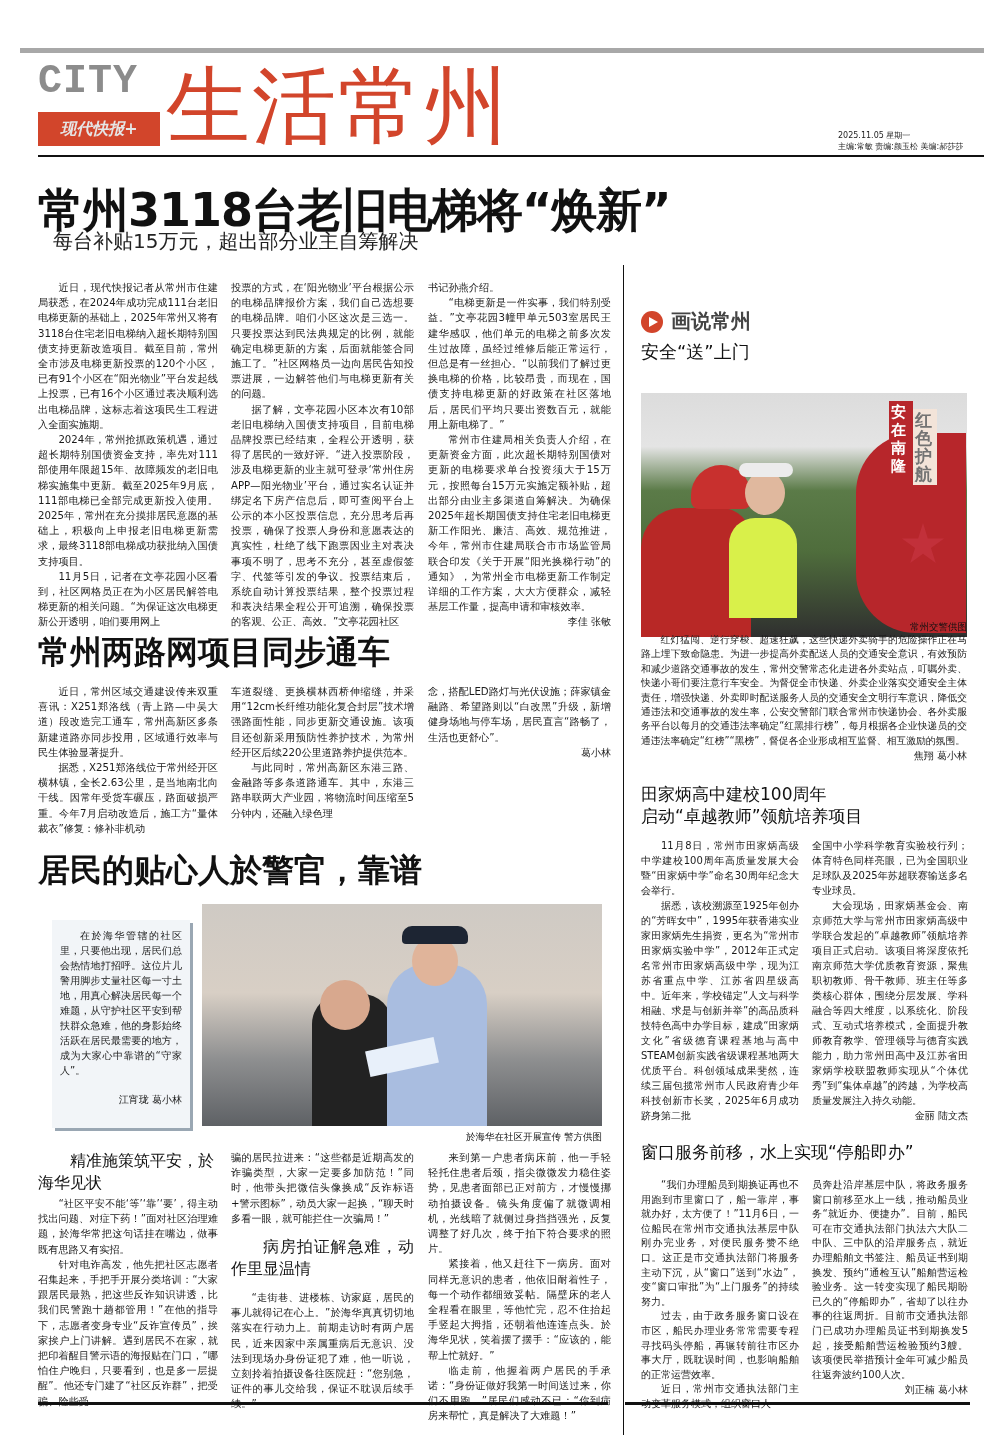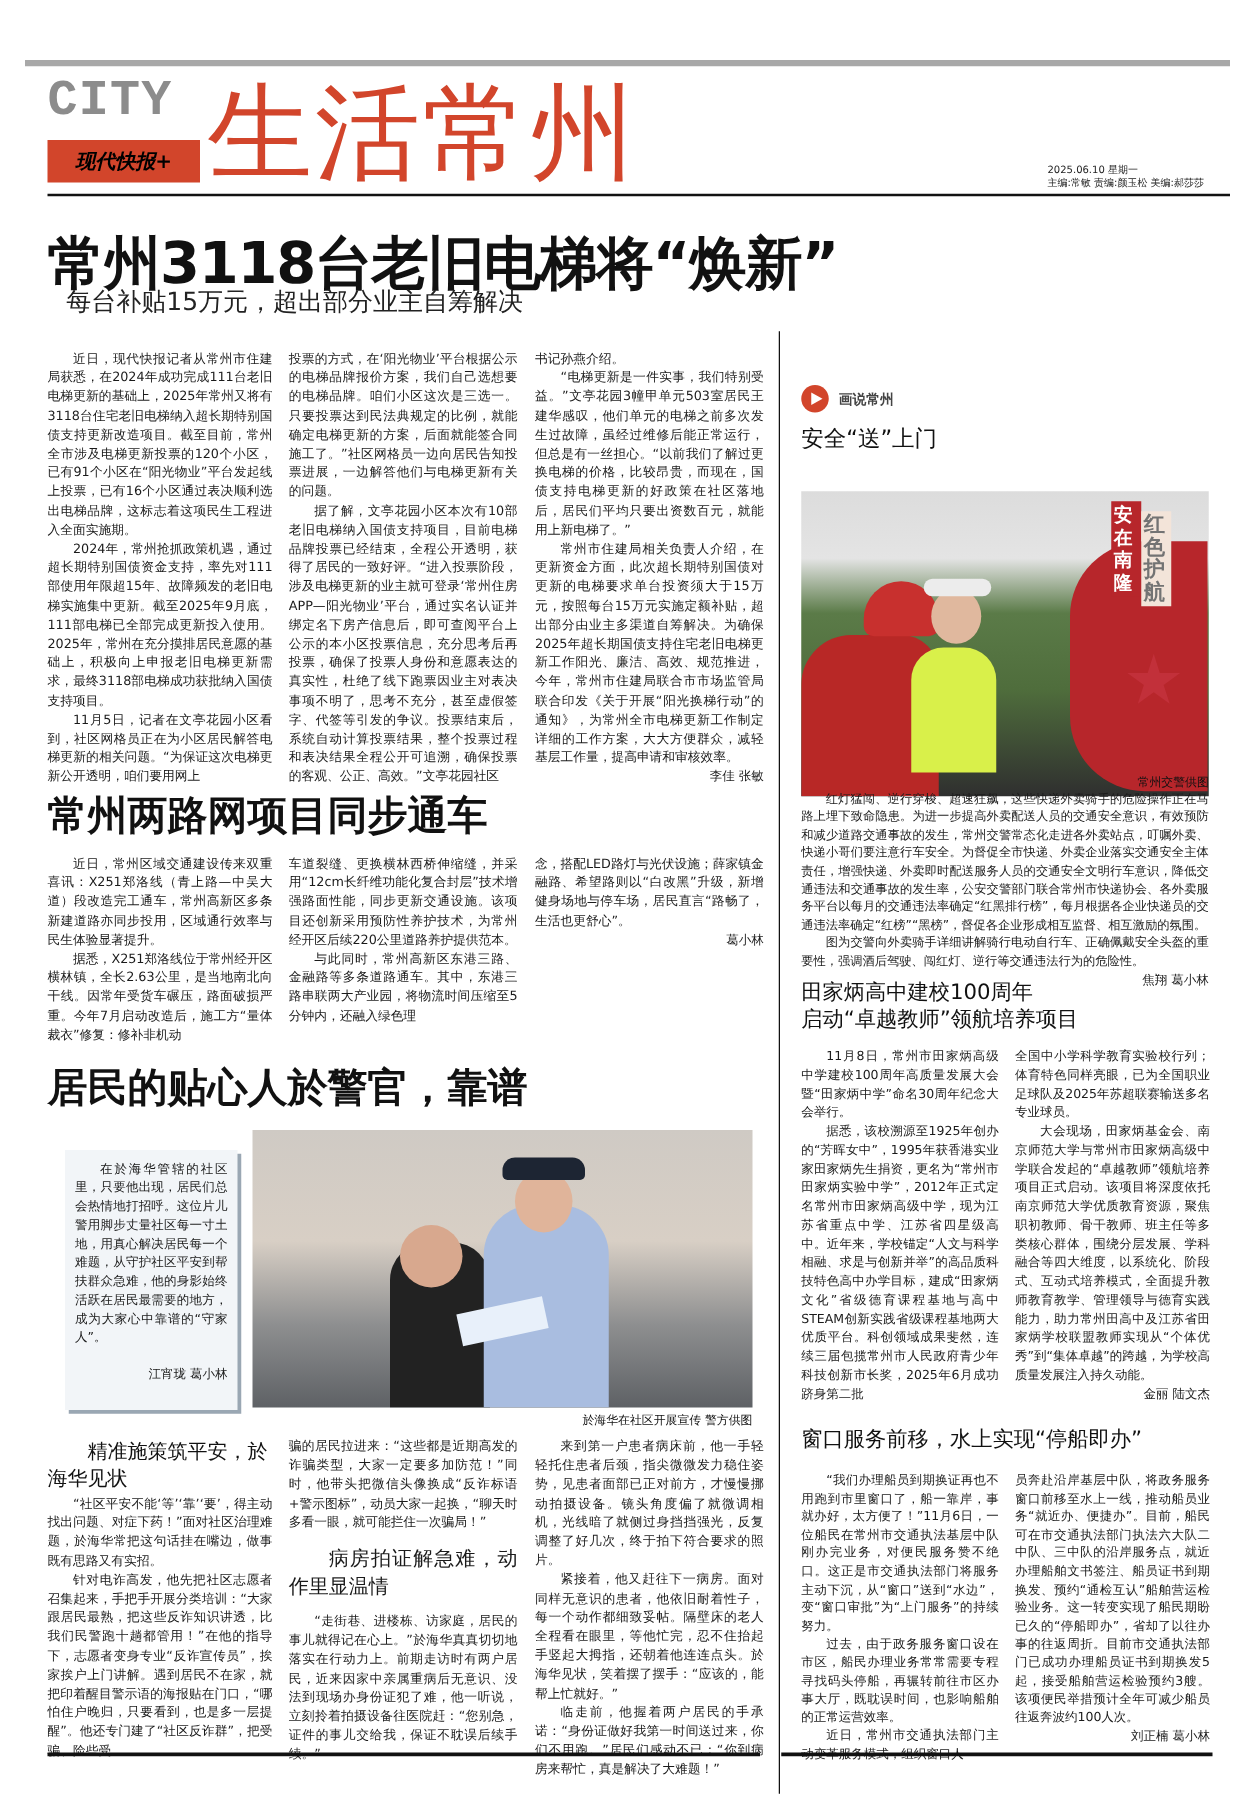--- a/index.html
+++ b/index.html
@@ -1,20 +1,20 @@
 <!DOCTYPE html>
 <html><head>
 <meta charset="utf-8">
 <style>
   html,body{margin:0;padding:0;background:#fff;}
   body{width:1004px;height:1451px;position:relative;overflow:hidden;font-family:"DejaVu Sans",sans-serif;color:#111;}
   .abs{position:absolute;}
   .topbar{left:20px;top:48px;width:964px;height:5px;background:#a8a8a8;}
   .city{left:38px;top:62px;font-family:"Liberation Mono",monospace;font-size:40px;font-weight:bold;color:#8c8c8c;letter-spacing:1px;line-height:40px;}
-  .brandbox{left:38px;top:112px;width:122px;height:34px;background:#d2452b;color:#000000;font-family:"DejaVu Serif",serif;font-size:16px;font-weight:bold;line-height:34px;text-align:center;font-style:italic;}
+  .brandbox{left:38px;top:112px;width:122px;height:34px;background:#d2452b;color:#e5e5e5;font-family:"DejaVu Serif",serif;font-size:16px;font-weight:bold;line-height:34px;text-align:center;font-style:italic;}
   .bigtitle{left:166px;top:58px;font-family:"DejaVu Serif",serif;font-size:84px;color:#d2452b;line-height:96px;letter-spacing:2px;}
   .dateline{left:838px;top:130px;font-size:8px;line-height:11px;color:#222;}
   .rule1{left:38px;top:155px;width:946px;height:2px;background:#111;}
   .headline{left:38px;top:182px;font-size:46px;font-weight:bold;line-height:56px;letter-spacing:-1px;}
   .subhead{left:38px;top:228px;font-size:20px;line-height:26px;color:#222;margin-left:15px;}
   .col{font-size:10.2px;line-height:15.2px;text-align:justify;color:#1a1a1a;}
   .col p{margin:0;text-indent:2em;}
   .byline{text-align:right;font-size:10px;line-height:15px;}
   .vrule{width:1px;background:#111;}
   .sec-head{font-size:32px;font-weight:bold;line-height:40px;}
@@ -29,21 +29,21 @@
   .rulebottom{height:3px;background:#111;}
 </style>
 </head>
 <body>
 
 <div class="abs topbar"></div>
 <div class="abs city">CITY</div>
 <div class="abs brandbox">现代快报+</div>
 <div class="abs bigtitle">生活常州</div>
 <div class="abs dateline">
-  <div>2025.06.10  星期一</div>
+  <div>2025.11.05  星期一</div>
   <div>主编:常敏  责编:颜玉松  美编:郝莎莎</div>
 </div>
 <div class="abs rule1"></div>
 
 <div class="abs headline">常州3118台老旧电梯将“焕新”</div>
 <div class="abs subhead">每台补贴15万元，超出部分业主自筹解决</div>
 
 <div class="abs col" style="left:38px;top:280px;width:180px;">
   <p>近日，现代快报记者从常州市住建局获悉，在2024年成功完成111台老旧电梯更新的基础上，2025年常州又将有3118台住宅老旧电梯纳入超长期特别国债支持更新改造项目。截至目前，常州全市涉及电梯更新投票的120个小区，已有91个小区在“阳光物业”平台发起线上投票，已有16个小区通过表决顺利选出电梯品牌，这标志着这项民生工程进入全面实施期。</p>
   <p>2024年，常州抢抓政策机遇，通过超长期特别国债资金支持，率先对111部使用年限超15年、故障频发的老旧电梯实施集中更新。截至2025年9月底，111部电梯已全部完成更新投入使用。2025年，常州在充分摸排居民意愿的基础上，积极向上申报老旧电梯更新需求，最终3118部电梯成功获批纳入国债支持项目。</p>
@@ -103,38 +103,37 @@
 </div>
 <div class="abs col" style="left:428px;top:1150px;width:183px;">
   <p>来到第一户患者病床前，他一手轻轻托住患者后颈，指尖微微发力稳住姿势，见患者面部已正对前方，才慢慢挪动拍摄设备。镜头角度偏了就微调相机，光线暗了就侧过身挡挡强光，反复调整了好几次，终于拍下符合要求的照片。</p>
   <p>紧接着，他又赶往下一病房。面对同样无意识的患者，他依旧耐着性子，每一个动作都细致妥帖。隔壁床的老人全程看在眼里，等他忙完，忍不住抬起手竖起大拇指，还朝着他连连点头。於海华见状，笑着摆了摆手：“应该的，能帮上忙就好。”</p>
   <p>临走前，他握着两户居民的手承诺：“身份证做好我第一时间送过来，你们不用跑。”居民们感动不已：“你到病房来帮忙，真是解决了大难题！”</p>
 </div>
 <div class="abs rulebottom" style="left:38px;top:1402px;width:570px;"></div>
 
 <div class="abs" style="left:641px;top:308px;display:flex;align-items:center;gap:8px;">
   <span class="play-icon"></span>
-  <span style="font-size:11px;font-weight:bold;color:#444;">画说常州</span>
+  <span style="font-size:20px;font-weight:bold;color:#444;">画说常州</span>
 </div>
 <div class="abs side-title" style="left:641px;top:340px;">安全“送”上门</div>
 <div class="abs photo" style="left:641px;top:373px;width:326px;height:244px;background:linear-gradient(180deg,#dcdcdc 0%,#e4e4e4 22%,#5b7b48 40%,#4f6d3c 65%,#2f2f2f 100%);margin-top:20px;">
   <div class="fig" style="left:0;top:115px;width:110px;height:129px;background:#b82826;border-radius:40px 30px 0 0;"></div>
   <div class="fig" style="left:50px;top:72px;width:60px;height:44px;background:#c8302e;border-radius:30px 30px 8px 8px;"></div>
   <div class="fig" style="left:88px;top:125px;width:68px;height:100px;background:#d9f04a;border-radius:26px 26px 0 0;"></div>
   <div class="fig" style="left:104px;top:78px;width:40px;height:44px;background:#e0b89e;border-radius:50%;"></div>
   <div class="fig" style="left:98px;top:70px;width:54px;height:14px;background:#ececec;border-radius:8px;"></div>
   <div class="fig" style="left:215px;top:40px;width:110px;height:200px;background:#b7262b;border-radius:60px 0 0 60px;"></div>
   <div class="fig" style="left:248px;top:8px;width:20px;font-size:15px;font-weight:bold;color:#fff;line-height:18px;background:#b7262b;padding:2px;">安在南隆</div>
   <div class="fig" style="left:272px;top:16px;width:20px;font-size:17px;font-weight:bold;color:#737373;line-height:18px;background:#f3e4d9;padding:2px;">红色护航</div>
   <div class="fig" style="left:260px;top:130px;width:44px;height:44px;background:#c2303a;clip-path:polygon(50% 0%,61% 35%,98% 35%,68% 57%,79% 91%,50% 70%,21% 91%,32% 57%,2% 35%,39% 35%);"></div>
 </div>
 <div class="abs caption" style="left:641px;top:620px;width:326px;">常州交警供图</div>
 <div class="abs col" style="left:641px;top:633px;width:326px;font-size:9.8px;line-height:14.4px;">
   <p>红灯猛闯、逆行穿梭、超速狂飙，这些快递外卖骑手的危险操作正在马路上埋下致命隐患。为进一步提高外卖配送人员的交通安全意识，有效预防和减少道路交通事故的发生，常州交警常态化走进各外卖站点，叮嘱外卖、快递小哥们要注意行车安全。为督促全市快递、外卖企业落实交通安全主体责任，增强快递、外卖即时配送服务人员的交通安全文明行车意识，降低交通违法和交通事故的发生率，公安交警部门联合常州市快递协会、各外卖服务平台以每月的交通违法率确定“红黑排行榜”，每月根据各企业快递员的交通违法率确定“红榜”“黑榜”，督促各企业形成相互监督、相互激励的氛围。</p>
-  <p>图为交警向外卖骑手详细讲解骑行电动自行车、正确佩戴安全头盔的重要性，强调酒后驾驶、闯红灯、逆行等交通违法行为的危险性。</p>
   <div class="byline">焦翔 葛小林</div>
 </div>
 
 <div class="abs side-title" style="left:641px;top:783px;font-size:17px;line-height:22px;">
   <div>田家炳高中建校100周年</div>
   <div>启动“卓越教师”领航培养项目</div>
 </div>
 <div class="abs col" style="left:641px;top:838px;width:158px;font-size:10px;line-height:15px;">
   <p>11月8日，常州市田家炳高级中学建校100周年高质量发展大会暨“田家炳中学”命名30周年纪念大会举行。</p>
   <p>据悉，该校溯源至1925年创办的“芳晖女中”，1995年获香港实业家田家炳先生捐资，更名为“常州市田家炳实验中学”，2012年正式定名常州市田家炳高级中学，现为江苏省重点中学、江苏省四星级高中。近年来，学校锚定“人文与科学相融、求是与创新并举”的高品质科技特色高中办学目标，建成“田家炳文化”省级德育课程基地与高中STEAM创新实践省级课程基地两大优质平台。科创领域成果斐然，连续三届包揽常州市人民政府青少年科技创新市长奖，2025年6月成功跻身第二批</p>

